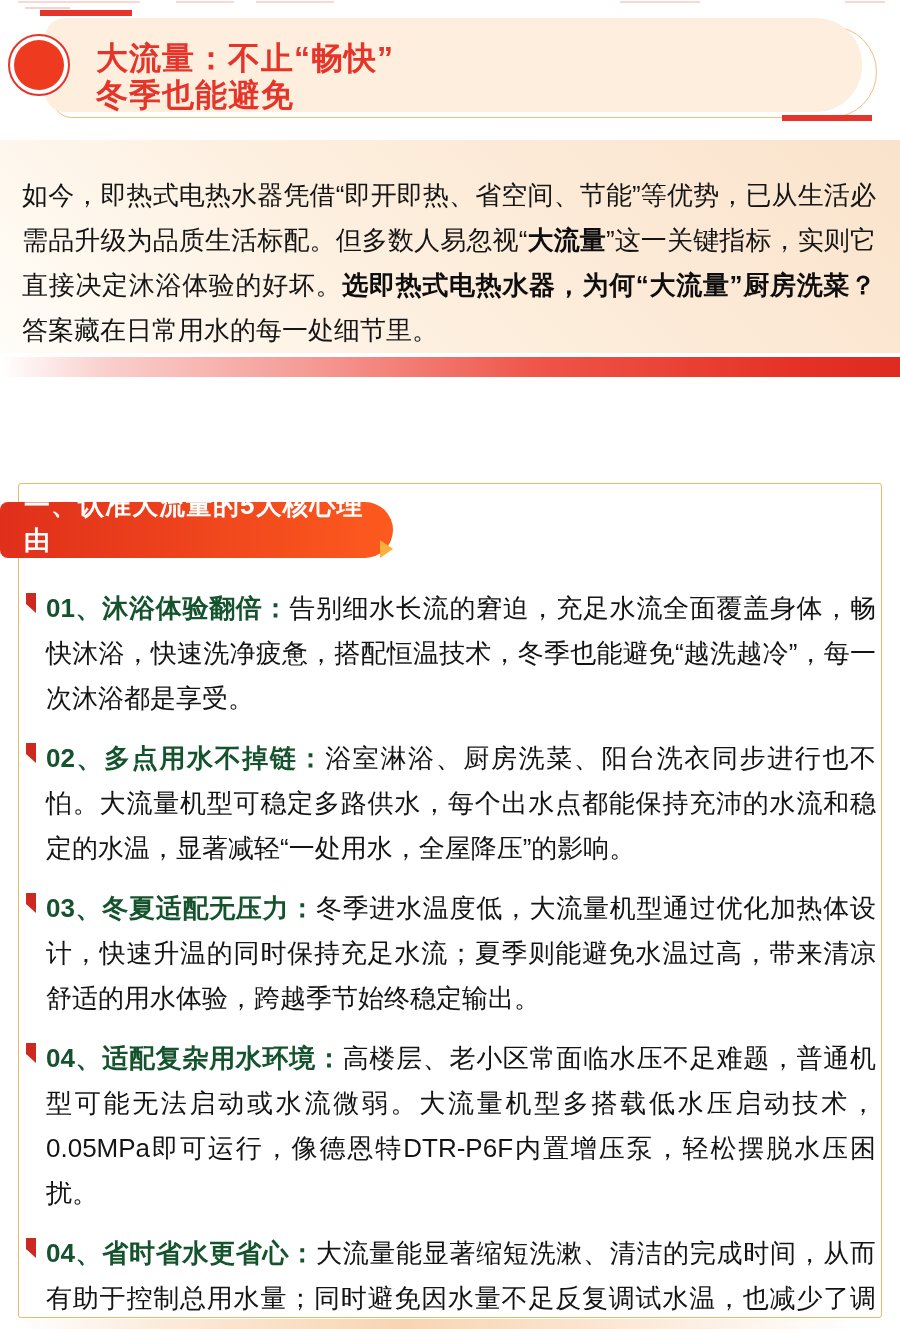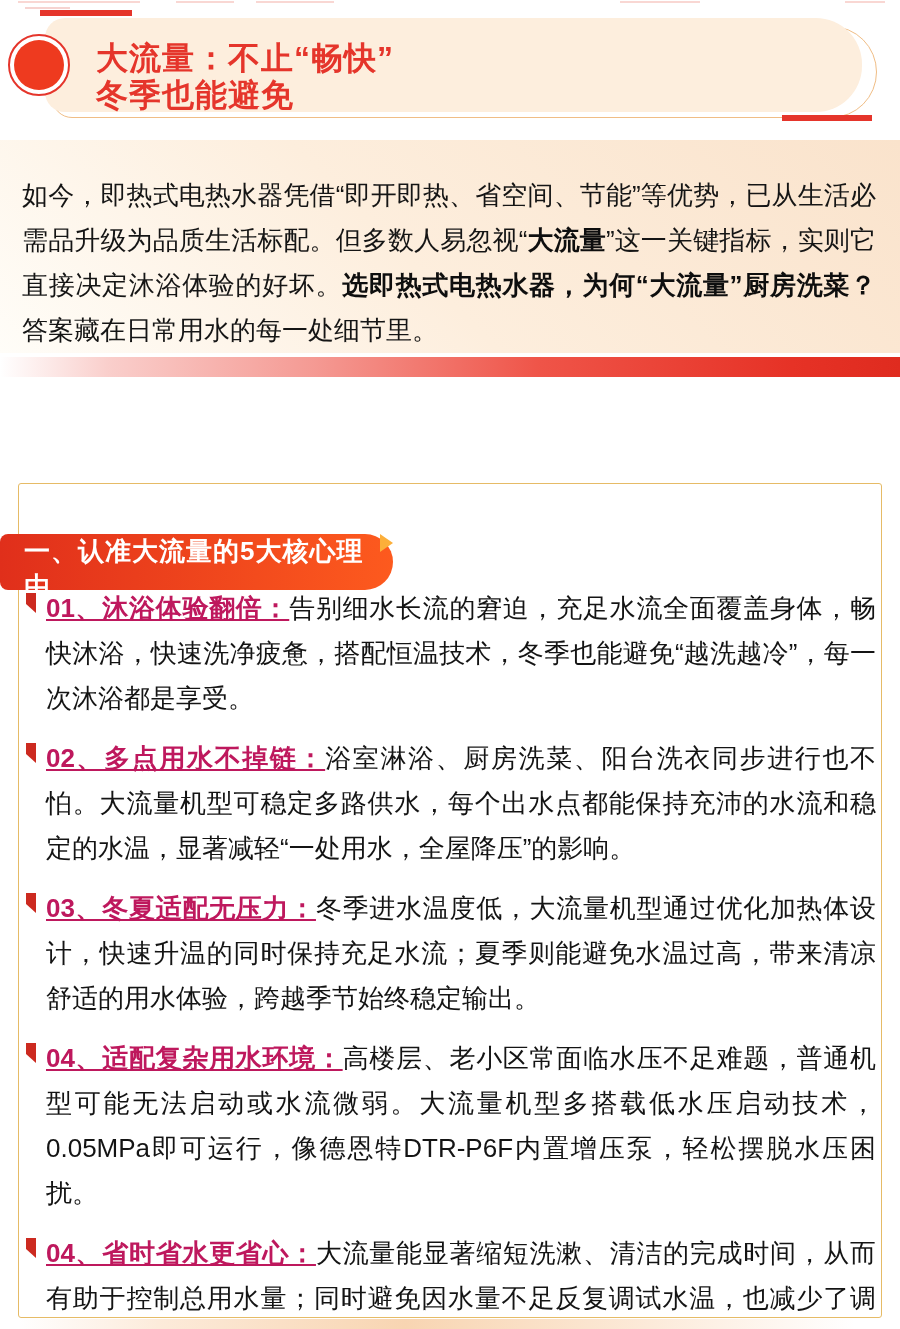--- a/index.html
+++ b/index.html
@@ -71,36 +71,36 @@
   
   .main-card{
     position:absolute;left:18px;top:483px;width:864px;height:835px;
     background:#ffffff;border:1px solid var(--card-border-gold,#e6bb66);
     border-radius:3px;box-sizing:border-box;
   }
   .banner{
     position:absolute;left:0;top:502px;width:393px;height:56px;
     background:linear-gradient(90deg,var(--banner-gradient-start,#e02f1b),var(--banner-gradient-end,#fd5a1e));
     border-radius:8px 28px 28px 8px;
-    display:flex;align-items:flex-start;box-sizing:border-box;padding-left:24px;
-    color:#ffffff;font-size:26px;font-weight:bold;letter-spacing:1px;margin-top:32px;
+    display:flex;align-items:flex-end;box-sizing:border-box;padding-left:24px;
+    color:#ffffff;font-size:26px;font-weight:bold;letter-spacing:1px;
   }
   .arrow{
     display:inline-block;width:0;height:0;margin-left:14px;
     border-left:13px solid var(--arrow-amber,#fcaf3a);
     border-top:9px solid transparent;
     border-bottom:9px solid transparent;
   }
 
   .points{position:absolute;left:46px;top:586px;width:830px;}
   .point{position:relative;margin:0 0 15px 0;}
   .point p{
     margin:0;font-size:26px;line-height:45px;text-align:justify;color:#141414;
   }
-  .point p b{color:#be185d;text-decoration:underline;}
+  .point p b{color:#14532d;}
   .marker{
     position:absolute;left:-20px;top:7px;width:10px;height:20px;
     background:var(--marker-red,#cc2a20);
     -webkit-clip-path:polygon(0 0,100% 0,100% 100%,0 55%);
     clip-path:polygon(0 0,100% 0,100% 100%,0 55%);
   }
 
   
   .bottom-strip{
     position:absolute;left:0;top:1319px;width:900px;height:10px;

